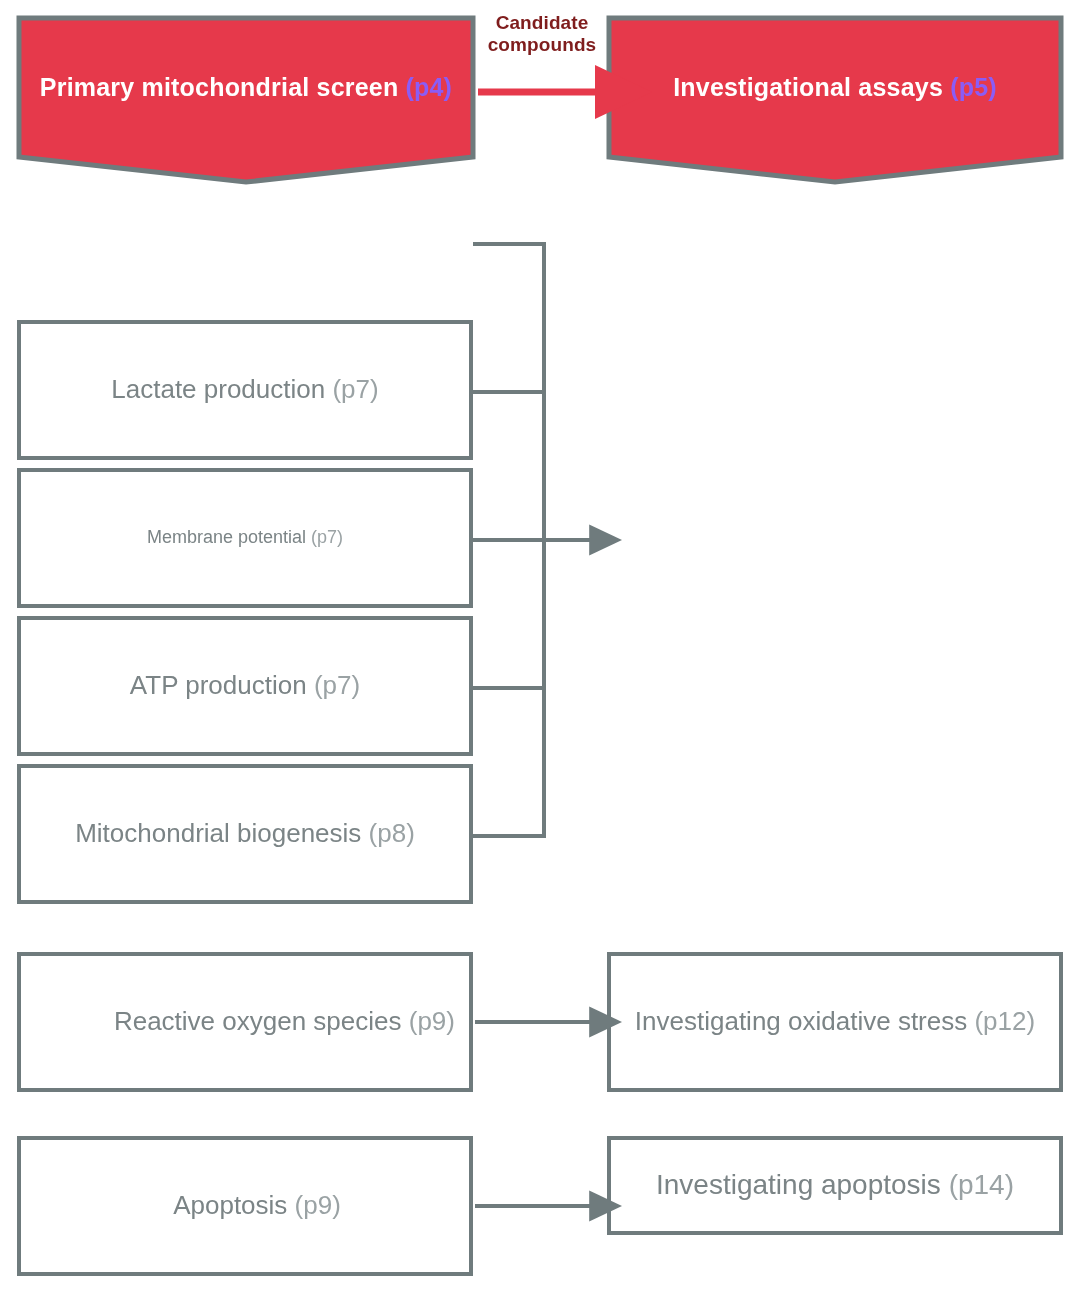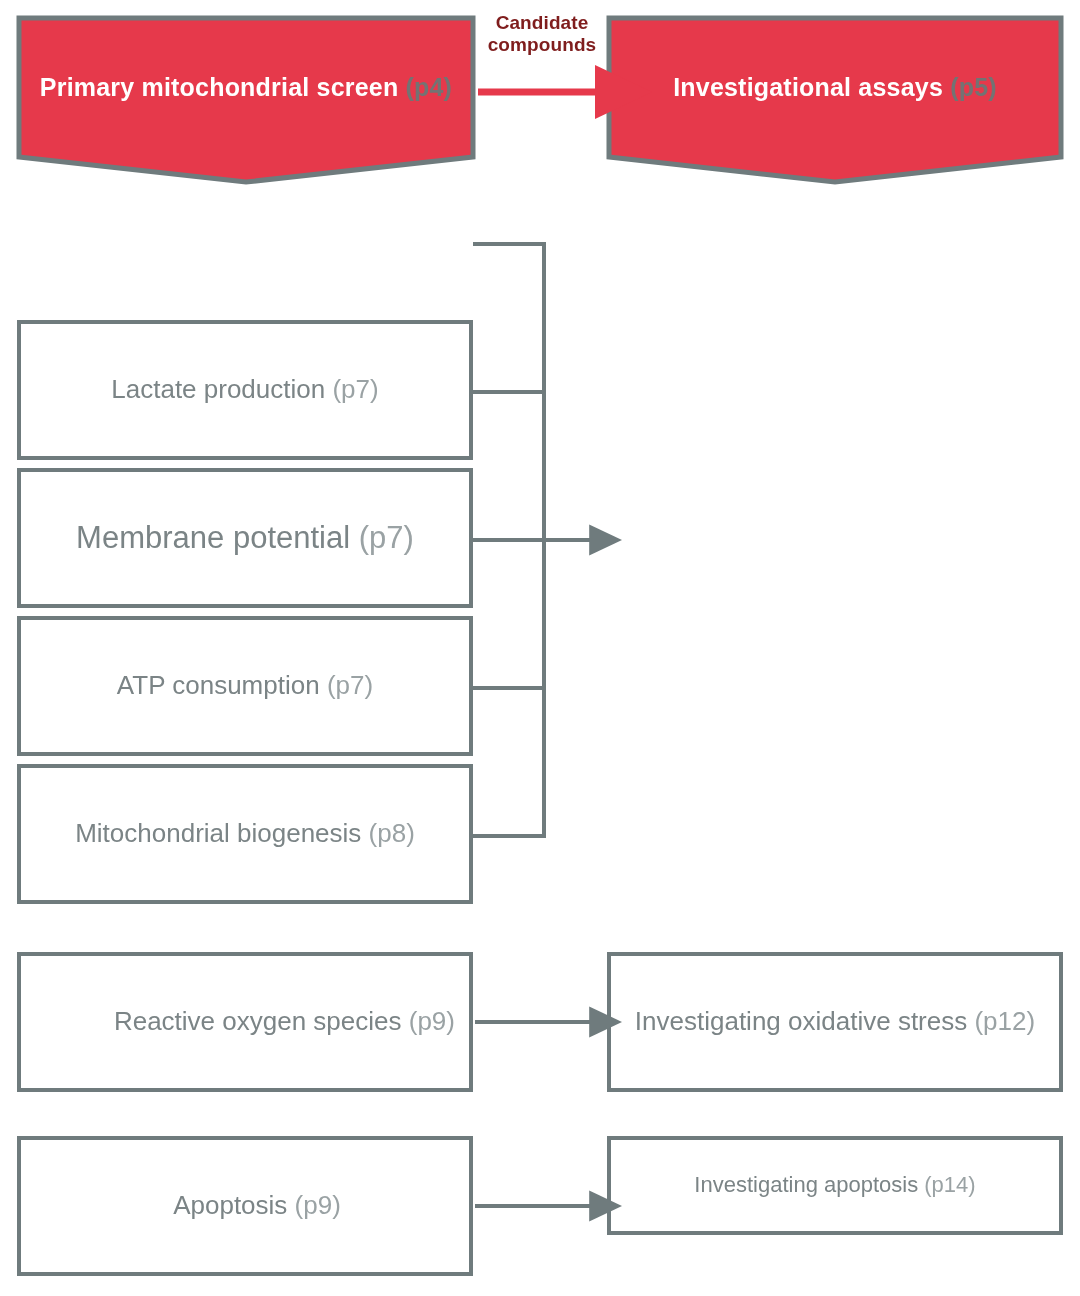--- a/index.html
+++ b/index.html
@@ -36,21 +36,21 @@
     left: 0;
     top: 0;
   }
   .banner .banner-text {
     position: relative;
     z-index: 2;
     padding: 0 18px;
     margin-bottom: 26px;
   }
   .banner .pg {
-    color: #737373;
+    color: #8b5cf6;
   }
 
   
   .obox {
     position: absolute;
     box-sizing: border-box;
     border: 4px solid #6f7b7d;
     background: #ffffff;
     display: flex;
     align-items: center;
@@ -116,30 +116,30 @@
   </div>
 
 
   <div class="obox" style="left:17px; top:320px; width:456px; height:140px; font-size:26px;">
     <div class="label">
       <span>Lactate production</span>
       <span class="pg">(p7)</span>
     </div>
   </div>
 
-  <div class="obox" style="left:17px; top:468px; width:456px; height:140px; font-size:31px;">
+  <div class="obox" style="left:17px; top:468px; width:456px; height:140px; font-size:18px;">
     <div class="label">
       <span>Membrane potential</span>
       <span class="pg">(p7)</span>
     </div>
   </div>
 
   <div class="obox" style="left:17px; top:616px; width:456px; height:140px; font-size:26px;">
     <div class="label">
-      <span>ATP consumption</span>
+      <span>ATP production</span>
       <span class="pg">(p7)</span>
     </div>
   </div>
 
   <div class="obox" style="left:17px; top:764px; width:456px; height:140px; font-size:26px;">
     <div class="label">
       <span>Mitochondrial biogenesis</span>
       <span class="pg">(p8)</span>
     </div>
   </div>
@@ -159,21 +159,21 @@
   </div>
 
 
   <div class="obox" style="left:607px; top:952px; width:456px; height:140px; font-size:26px;">
     <div class="label">
       <span>Investigating oxidative stress</span>
       <span class="pg">(p12)</span>
     </div>
   </div>
 
-  <div class="obox" style="left:607px; top:1136px; width:456px; height:99px; font-size:22px;">
+  <div class="obox" style="left:607px; top:1136px; width:456px; height:99px; font-size:28px;">
     <div class="label">
       <span>Investigating apoptosis</span>
       <span class="pg">(p14)</span>
     </div>
   </div>
 
   <svg id="connectors" width="1080" height="1296" viewBox="0 0 1080 1296">
     <defs>
       <marker id="arrowGray" markerWidth="9" markerHeight="9" refX="0.2" refY="4.5" orient="auto" markerUnits="strokeWidth">
         <path d="M0,0.6 L8.2,4.5 L0,8.4 Z" fill="#6f7b7d"></path>

